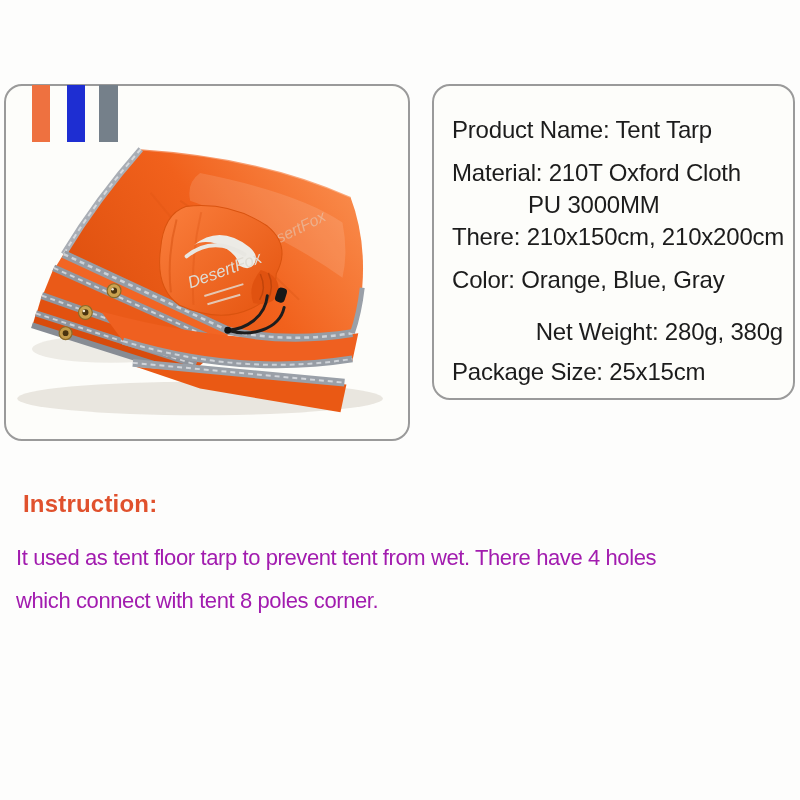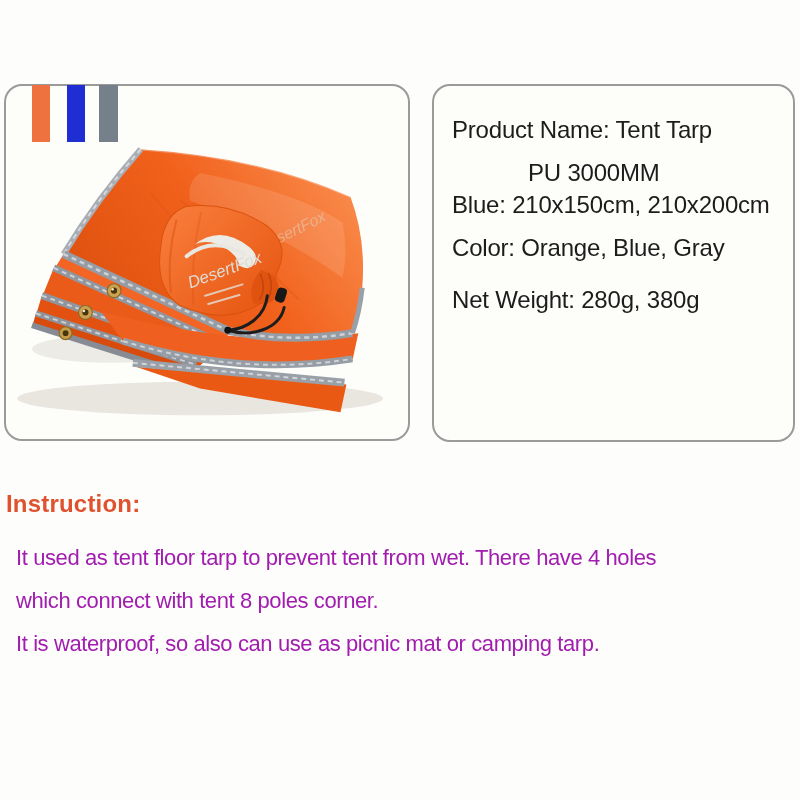--- a/index.html
+++ b/index.html
@@ -7,36 +7,36 @@
   body{
     width:800px;height:800px;position:relative;overflow:hidden;
     background:#fdfdfc;
     font-family:"Liberation Sans", sans-serif;
   }
   .frame{
     position:absolute;box-sizing:border-box;
     background:#fdfdfa;border:2px solid #9a9a9a;border-radius:18px;
   }
   .photo-frame{left:4px;top:84px;width:406px;height:357px;}
-  .spec-frame{left:432px;top:84px;width:363px;height:358px;padding:28px 10px 0 18px;}
+  .spec-frame{left:432px;top:84px;width:363px;height:316px;padding:28px 10px 0 18px;}
   .tarp-svg{position:absolute;left:0;top:0;width:100%;height:100%;border-radius:16px;}
   .swatch{position:absolute;top:-1px;height:57px;z-index:3;}
   .swatch.s0{left:26px;width:18px;}
   .swatch.s1{left:61px;width:18px;}
   .swatch.s2{left:93px;width:19px;}
   .spec-line{
     font-size:24px;line-height:32px;letter-spacing:-0.2px;
     color:#1c1c1c;white-space:nowrap;
   }
   .spec-line.m11{margin-bottom:11px;}
   .spec-line.m10{margin-bottom:20px;}
-  .spec-line.m8{margin-bottom:8px;}
+  .spec-line.m8{margin-bottom:8px;text-align:right;}
   .spec-line.indent{margin-left:76px;}
   .instruction-heading{
-    position:absolute;left:6px;top:490px;margin:0;
+    position:absolute;left:23px;top:490px;margin:0;
     font-size:24px;font-weight:bold;letter-spacing:0.2px;
   }
   .instruction-body{position:absolute;left:16px;top:536px;width:780px;}
   .iline{
     margin:0;font-size:22px;line-height:43px;letter-spacing:-0.4px;
     color:#a21caf;white-space:nowrap;
   }
 </style>
 </head>
 <body>
@@ -134,28 +134,29 @@
       </g>
     </svg>
 
     <div class="swatch s0" style="background-color: rgb(238, 113, 64);"></div>
     <div class="swatch s1" style="background-color: rgb(30, 46, 210);"></div>
     <div class="swatch s2" style="background-color: rgb(117, 128, 138);"></div>
   </section>
 
   <section class="frame spec-frame">
     <div class="spec-line m11">Product Name: Tent Tarp</div>
+    <div class="spec-line">Material: 210T Oxford Cloth</div>
     <div class="spec-line indent">PU 3000MM</div>
-    <div class="spec-line m11">Blue: 210x150cm, 210x200cm</div>
+    <div class="spec-line m11">There: 210x150cm, 210x200cm</div>
     <div class="spec-line m10">Color: Orange, Blue, Gray</div>
     <div class="spec-line m8">Net Weight: 280g, 380g</div>
+    <div class="spec-line">Package Size: 25x15cm</div>
   </section>
 
   <section>
     <h2 class="instruction-heading" style="color: rgb(224, 81, 45);">Instruction:</h2>
     <div class="instruction-body">
       <p class="iline">It used as tent floor tarp to prevent tent from wet. There have 4 holes</p>
       <p class="iline">which connect with tent 8 poles corner.</p>
-      <p class="iline">It is waterproof, so also can use as picnic mat or camping tarp.</p>
     </div>
   </section>
 
 </main>
 
 </body></html>

